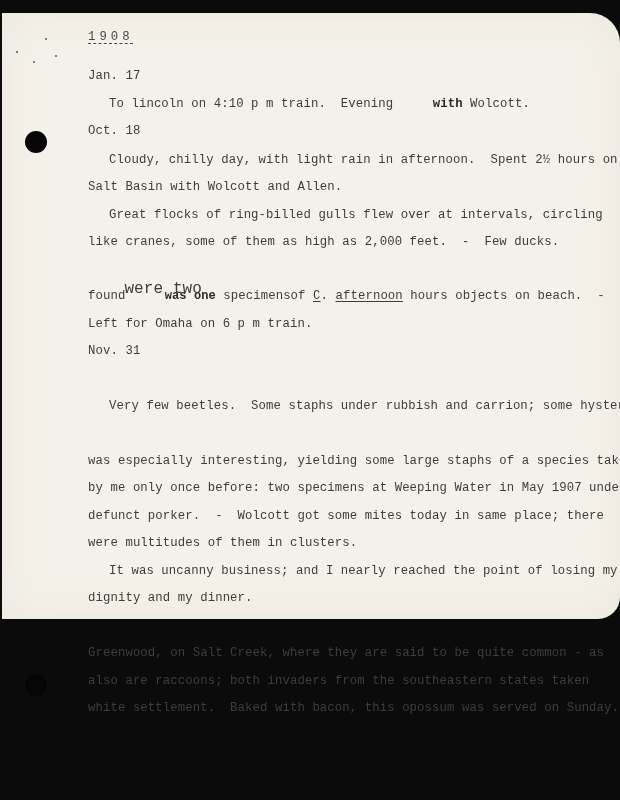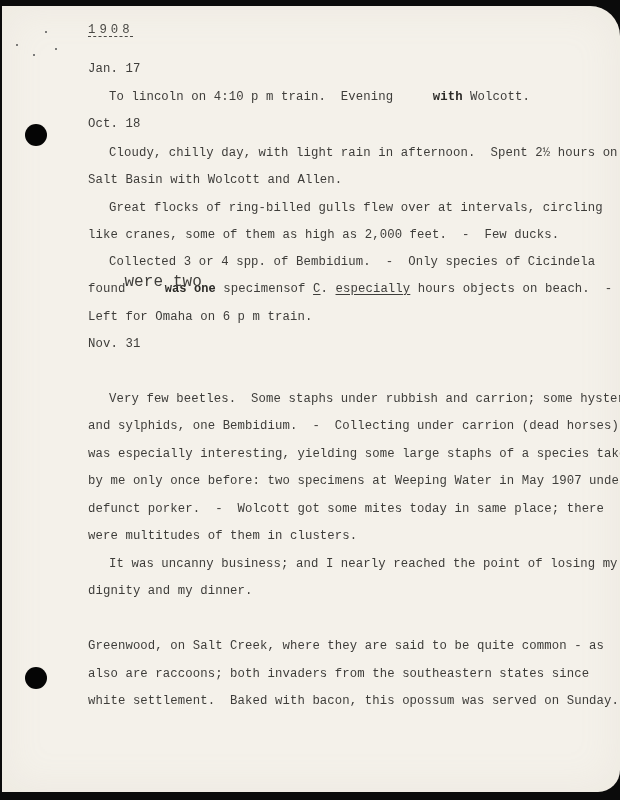--- a/index.html
+++ b/index.html
@@ -6,23 +6,23 @@
       margin: 0;
       padding: 0;
       width: 620px;
       height: 800px;
       background: #0b0b0b;
       overflow: hidden;
     }
     .page {
       position: absolute;
       left: 2px;
-      top: 6px;
+      top: 13px;
       width: 618px;
-      height: 786px;
+      height: 606px;
       background: #f4f1ea;
       border-top-right-radius: 30px;
       border-bottom-right-radius: 22px;
       box-shadow: inset 0 0 40px rgba(200,190,170,0.15);
     }
     .hole {
       position: absolute;
       width: 22px;
       height: 22px;
       border-radius: 50%;
@@ -82,29 +82,27 @@
   <div class="text year">1908</div>
 
   <div class="text line" style="top:56px">Jan. 17</div>
   <div class="text indent" style="top:84px"><span>To lincoln on 4:10 p m train.  Evening </span><span class="bold">with</span><span> Wolcott.</span></div>
 
   <div class="text line" style="top:111px">Oct. 18</div>
   <div class="text indent" style="top:140px">Cloudy, chilly day, with light rain in afternoon.  Spent 2½ hours on</div>
   <div class="text line" style="top:167px">Salt Basin with Wolcott and Allen.</div>
   <div class="text indent" style="top:195px">Great flocks of ring-billed gulls flew over at intervals, circling</div>
   <div class="text line" style="top:222px">like cranes, some of them as high as 2,000 feet.  -  Few ducks.</div>
-  <div class="text indent" style="top:249px">Collected 3 or 4 spp. of Bembidium.  -  Only species of Cicindela</div>
-  <div class="text line" style="top:276px"><span>found</span><span class="struck" style="position:relative;"><span class="sup" style="position:absolute;left:0;top:-9px;white-space:pre;">were two</span><span class="bold"> was one</span></span><span> specimensof </span><span class="u">C</span><span>. </span><span class="u">especially</span><span> hours objects on beach.  -</span></div>
+  <div class="text line" style="top:276px"><span>found</span><span class="struck" style="position:relative;"><span class="sup" style="position:absolute;left:0;top:-9px;white-space:pre;">were two</span><span class="bold"> was one</span></span><span> specimensof </span><span class="u">C</span><span>. </span><span class="u">afternoon</span><span> hours objects on beach.  -</span></div>
   <div class="text line" style="top:304px">Left for Omaha on 6 p m train.</div>
 
   <div class="text line" style="top:331px">Nov. 31</div>
   <div class="text indent" style="top:386px">Very few beetles.  Some staphs under rubbish and carrion; some hysters</div>
-  <div class="text line" style="top:413px">and sylphids, one Bembidium.  -  Collecting under carrion (dead horses)</div>
   <div class="text line" style="top:441px">was especially interesting, yielding some large staphs of a species taken</div>
   <div class="text line" style="top:468px">by me only once before: two specimens at Weeping Water in May 1907 under</div>
   <div class="text line" style="top:496px">defunct porker.  -  Wolcott got some mites today in same place; there</div>
   <div class="text line" style="top:523px">were multitudes of them in clusters.</div>
   <div class="text indent" style="top:551px">It was uncanny business; and I nearly reached the point of losing my</div>
   <div class="text line" style="top:578px">dignity and my dinner.</div>
   <div class="text line" style="top:633px">Greenwood, on Salt Creek, where they are said to be quite common - as</div>
-  <div class="text line" style="top:661px">also are raccoons; both invaders from the southeastern states since</div>
+  <div class="text line" style="top:661px">also are raccoons; both invaders from the southeastern states taken</div>
   <div class="text line" style="top:688px">white settlement.  Baked with bacon, this opossum was served on Sunday.</div>
 </div>
 
 </body></html>

